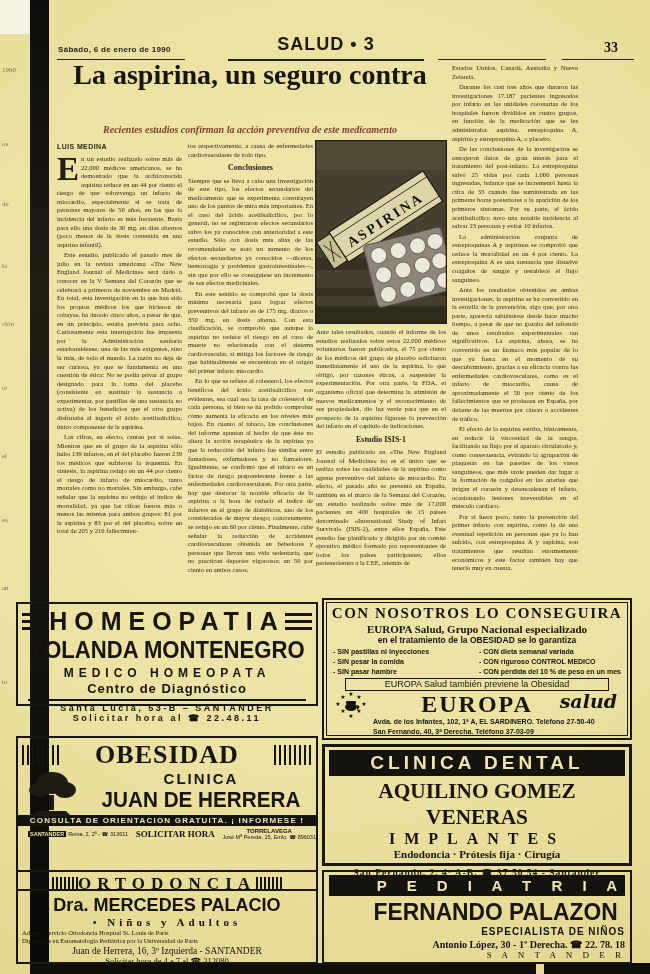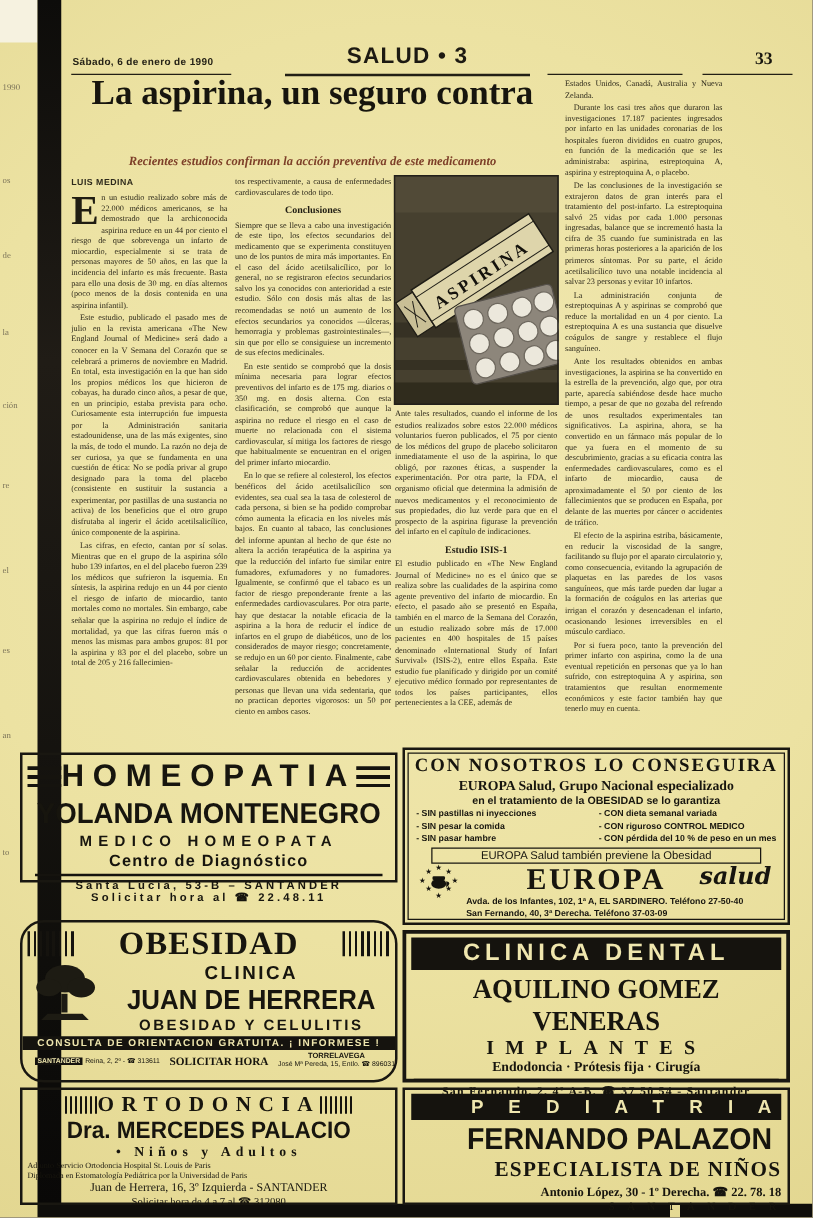--- a/index.html
+++ b/index.html
@@ -53,21 +53,21 @@
   .eu-intro1{text-align:center;font-family:"Liberation Serif",serif;font-weight:bold;font-size:11px;margin-top:1px;}
   .eu-intro2{text-align:center;font-size:8.5px;font-weight:bold;}
   .eu-cols{display:flex;justify-content:space-between;font-size:7px;font-weight:bold;margin:2px 2px 1px;line-height:1.45;text-align:left;}
   .eu-tag{border:1px solid #191711;margin:1px 14px;text-align:center;font-size:9px;font-weight:normal;padding-bottom:1px;}
   .eu-brandrow{position:relative;height:25px;margin-top:1px;}
   .eu-stars{position:absolute;left:2px;top:-2px;}
   .eu-brand{text-align:center;font-family:"Liberation Serif",serif;font-weight:bold;font-size:24px;letter-spacing:2px;line-height:24px;}
   .eu-script{position:absolute;right:6px;top:-2px;font-family:"DejaVu Serif",serif;font-style:italic;font-size:19px;font-weight:bold;}
   .eu-addr{font-size:7px;font-weight:bold;padding-left:42px;line-height:1.3;text-align:left;}
   
-  .ad-obes{left:16px;top:736px;width:302px;height:130px;font-family:"Liberation Sans",sans-serif;color:#17150e;border-radius:19px;}
+  .ad-obes{left:16px;top:736px;width:302px;height:155px;font-family:"Liberation Sans",sans-serif;color:#17150e;}
   .ob-titlerow{display:flex;align-items:center;justify-content:space-between;padding:2px 4px 0;}
   .vbars{width:38px;height:20px;background:repeating-linear-gradient(90deg,#15130e 0 2px,transparent 2px 5px);}
   .ob-title{font-family:"Liberation Serif",serif;font-weight:bold;font-size:26px;letter-spacing:1px;}
   .tree{position:absolute;left:8px;top:30px;}
   .ob-body{margin-left:68px;text-align:center;}
   .ob-l1{font-weight:bold;font-size:15px;letter-spacing:2px;}
   .ob-l2{font-weight:bold;font-size:22px;transform:scaleX(.94);}
   .ob-l3{font-weight:bold;font-size:12px;letter-spacing:2px;}
   .ob-strip{background:#15130e;color:#efe6ae;font-size:8px;font-weight:bold;letter-spacing:1.2px;text-align:center;margin-top:2px;padding:1px 0;}
   .ob-bottom{display:flex;justify-content:space-between;align-items:center;padding:2px 0;font-size:6px;margin-left:10px;}
@@ -90,21 +90,21 @@
   .or-title{font-size:17px;font-weight:bold;letter-spacing:6px;}
   .or-name{font-family:"Liberation Sans",sans-serif;font-weight:bold;font-size:19px;transform:scaleX(.95);}
   .or-aud{font-size:11px;font-weight:bold;letter-spacing:4px;}
   .or-cred{font-size:6.5px;text-align:left;line-height:1.25;margin-top:1px;}
   .or-addr{font-size:9.5px;margin-top:1px;}
   .or-phone{font-size:8.5px;}
   
   .ad-pedi{left:322px;top:870px;width:310px;height:94px;text-align:right;font-family:"Liberation Sans",sans-serif;padding:3px 5px;color:#17150e;}
   .pd-banner{background:#15130e;color:#efe6ae;font-weight:bold;font-size:15px;letter-spacing:8px;padding:2px 0;}
   .pd-name{font-weight:bold;font-size:24px;transform:scaleX(.95);margin-top:2px;}
-  .pd-role{font-family:Liberation Serif, serif;font-weight:bold;font-size:17px;letter-spacing:1px;}
+  .pd-role{font-family:Liberation Sans, sans-serif;font-weight:bold;font-size:10px;letter-spacing:1px;}
   .pd-addr{font-family:"Liberation Serif",serif;font-size:10px;font-weight:bold;margin-top:2px;}
   .pd-city{font-family:"Liberation Serif",serif;font-size:9px;letter-spacing:4px;}
 </style>
 </head>
 <body>
 
 <div class="page">
 
   <div class="corner"></div>
   <div class="frag" style="top:66px">1990</div>
@@ -271,21 +271,20 @@
         <ellipse cx="26" cy="15" rx="16" ry="11"></ellipse>
         <ellipse cx="13" cy="22" rx="10" ry="7"></ellipse>
         <ellipse cx="39" cy="22" rx="11" ry="8"></ellipse>
         <rect x="23" y="27" width="5" height="15"></rect>
         <path d="M12 43 L40 43 L45 48 L7 48 Z"></path>
       </g>
     </svg>
     <div class="ob-body">
       <div class="ob-l1">CLINICA</div>
       <div class="ob-l2">JUAN DE HERRERA</div>
-      <div class="ob-l3">OBESIDAD Y CELULITIS</div>
     </div>
     <div class="ob-strip">CONSULTA DE ORIENTACION GRATUITA. ¡ INFORMESE !</div>
     <div class="ob-bottom">
       <div>
         <span class="chip">SANTANDER</span><span class="tiny">Reina, 2, 2º - ☎ 313611</span>
       </div>
       <div class="ob-cta">SOLICITAR HORA</div>
       <div>
         <span class="tinyb">TORRELAVEGA</span>
         <span class="tiny">José Mª Pereda, 15, Entlo. ☎ 896031</span>

